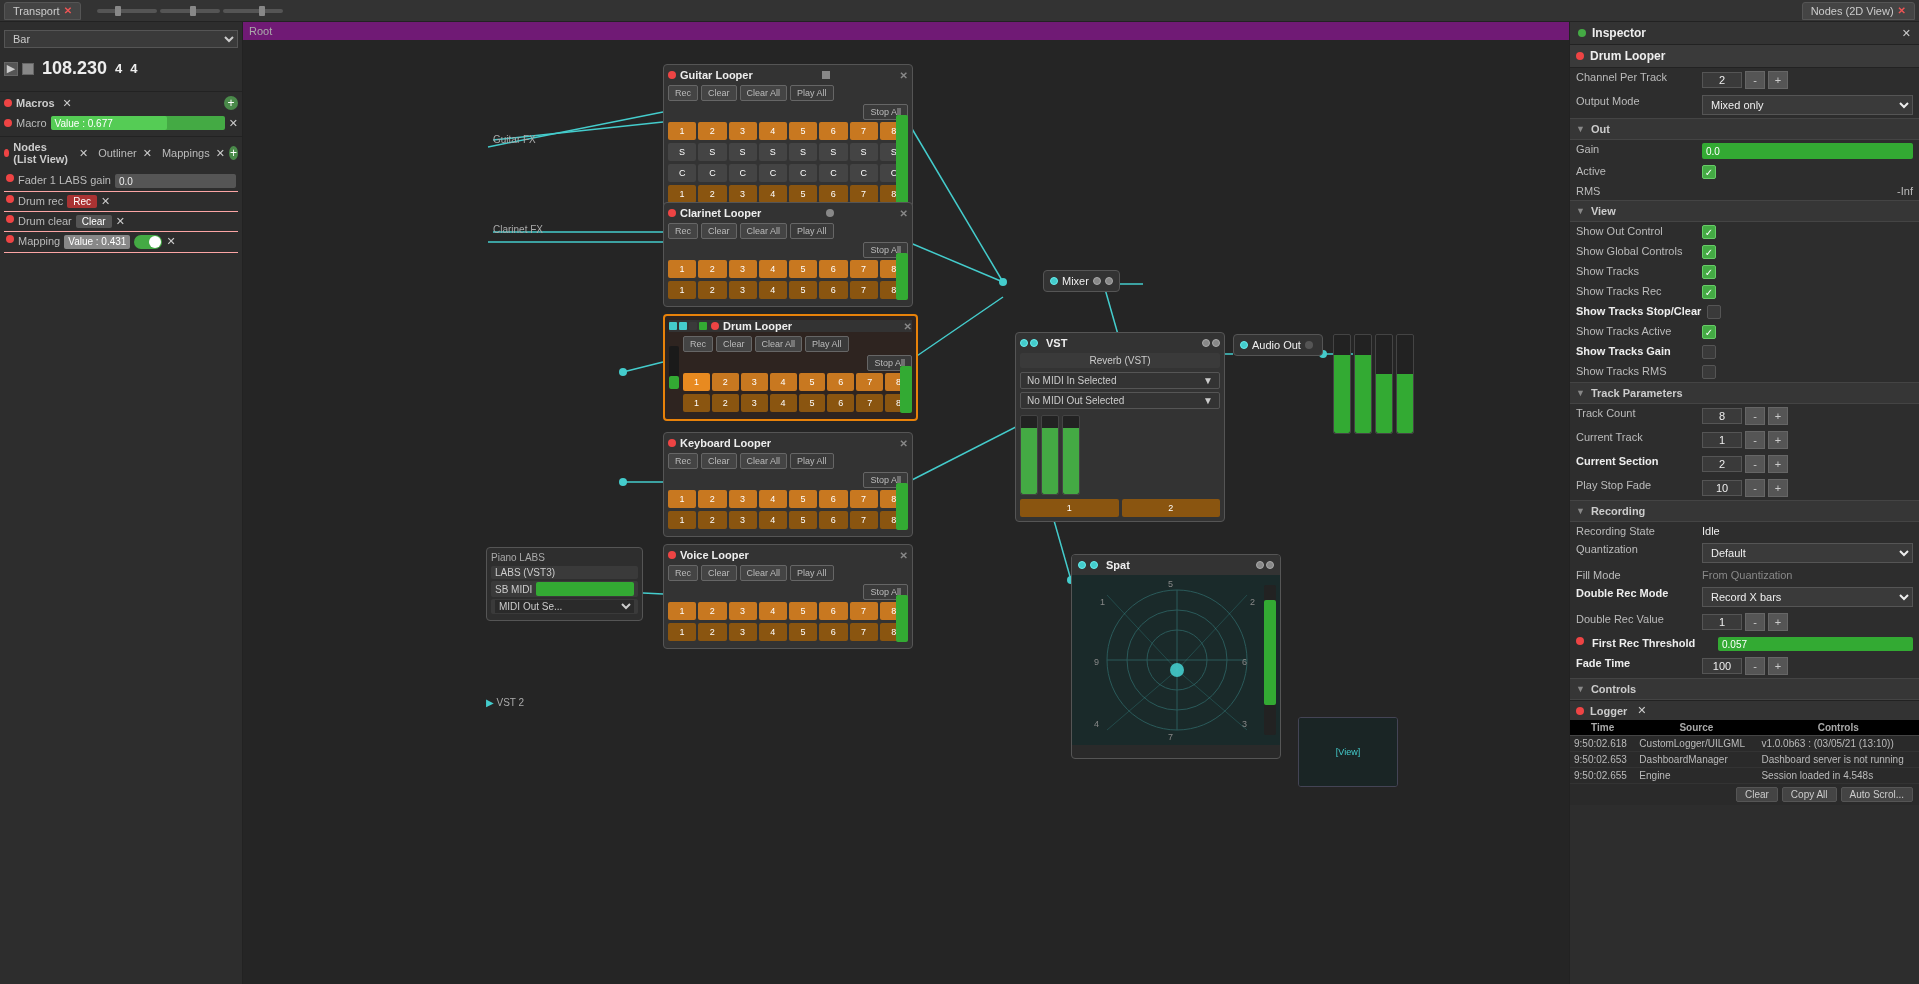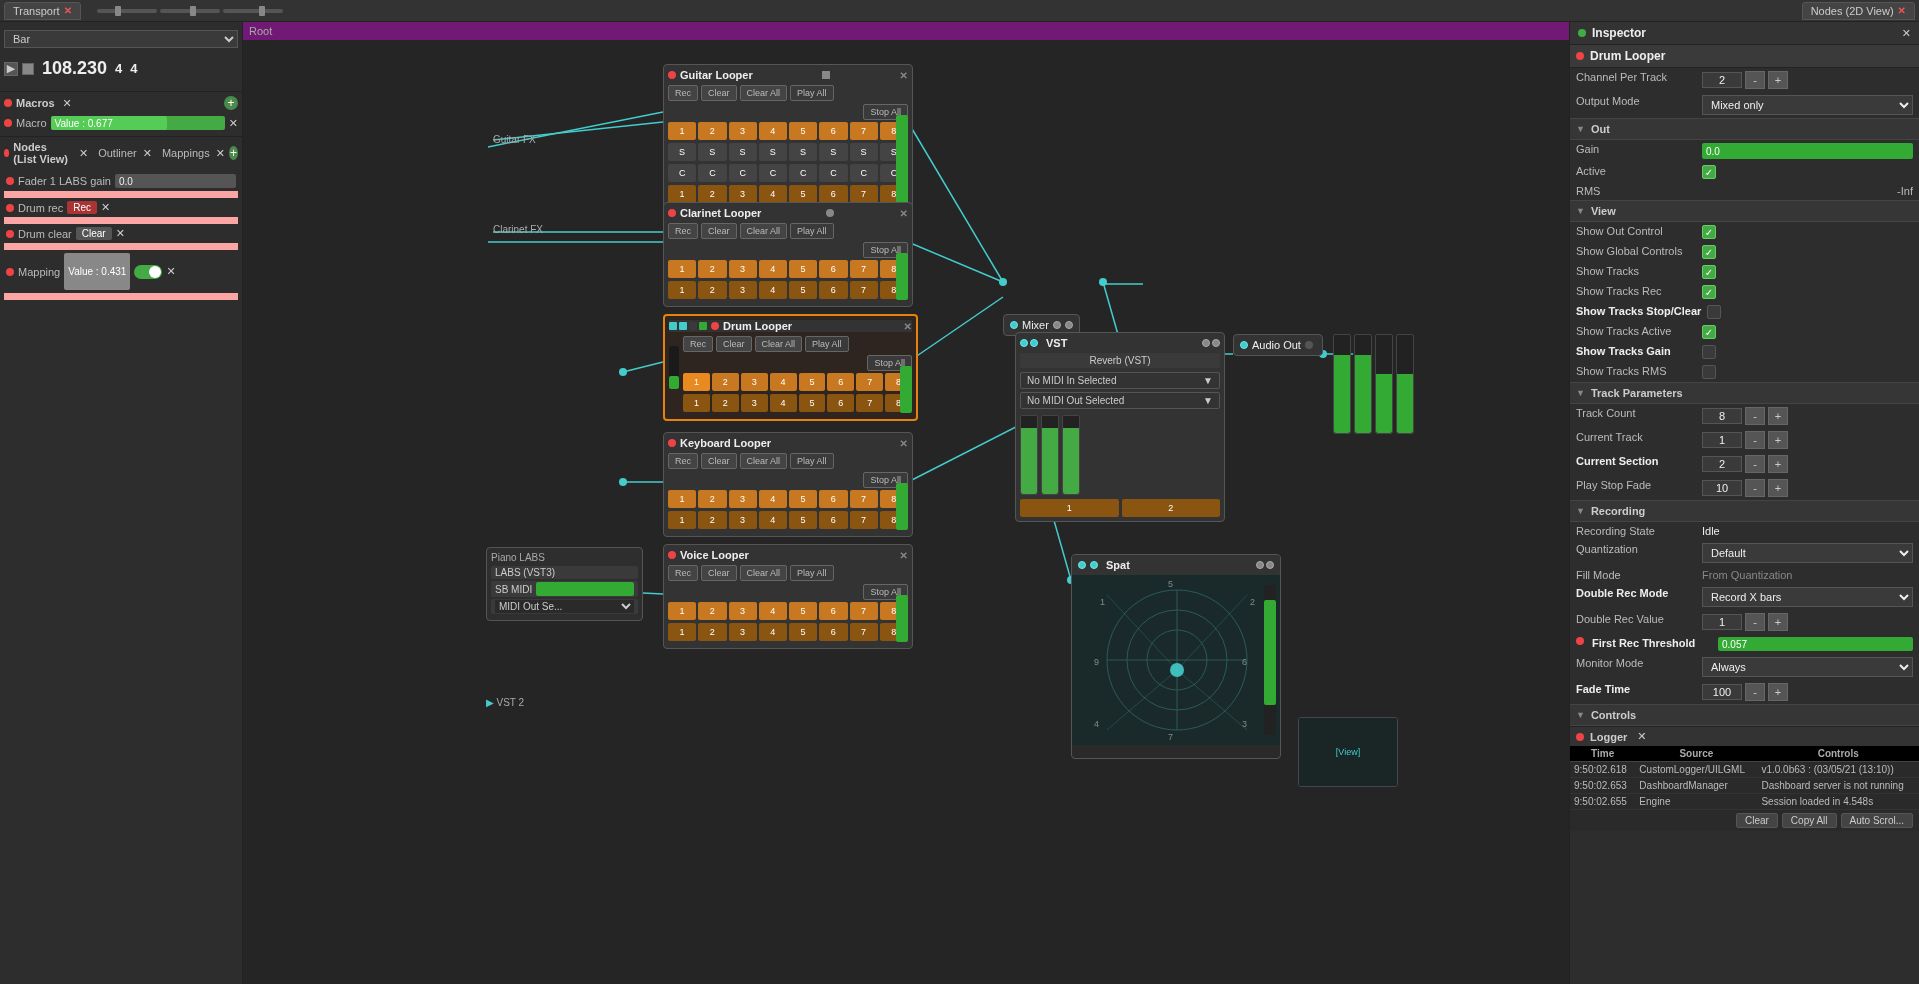--- a/index.html
+++ b/index.html
@@ -180,24 +180,23 @@
       background: #4a8a4a;
       border-radius: 50%;
       color: #fff;
       font-size: 12px;
       line-height: 14px;
       text-align: center;
       cursor: pointer;
     }
     .node-list-item {
       display: flex;
-      align-items: center;
       gap: 4px;
       padding: 3px 2px;
-      border-bottom: 7px solid #fca5a5;
+      border-bottom: 1px solid #fca5a5;
     }
     .node-label {
       color: #bbb;
       font-size: 11px;
     }
     .value-bar {
       flex: 1;
       height: 14px;
       background: #555;
       border-radius: 2px;
@@ -222,21 +221,21 @@
       font-size: 10px;
       padding: 1px 6px;
       border: none;
       border-radius: 2px;
       cursor: pointer;
     }
     .value-label {
       background: #888;
       color: #fff;
       font-size: 10px;
-      padding: 13px 4px;
+      padding: 1px 4px;
       border-radius: 2px;
     }
     .active-toggle {
       width: 28px;
       height: 14px;
       background: #4a4;
       border-radius: 7px;
       position: relative;
       cursor: pointer;
     }
@@ -1022,21 +1021,21 @@
         <select style="background:#2a2a2a; border:none; color:#ccc; font-size:10px; width:100%;">
           <option>MIDI Out Se...</option>
         </select>
       </div>
     </div>
 
     <div style="position:absolute; left:243px; top:675px; color:#aaa; font-size:10px;">
       <span style="color:#4cc;">▶</span> VST 2
     </div>
 
-    <div class="small-node" style="left:760px; top:248px;margin-top:44px;">
+    <div class="small-node" style="left:800px; top:248px;">
       <div class="node-port teal"></div>
       <span>Mixer</span>
       <div class="node-port"></div>
       <div class="node-port"></div>
     </div>
 
     <div class="node-box" style="left:772px; top:310px; width:210px;">
       <div class="node-title-bar">
         <div style="display:flex; gap:2px;">
           <div class="node-port teal"></div>
@@ -1312,26 +1311,20 @@
         <div class="stepper-btn">-</div>
         <div class="stepper-btn">+</div>
       </div>
     </div>
     <div class="prop-row">
       <span class="red-dot" style="margin-right:2px;"></span>
       <span class="prop-label bold">First Rec Threshold</span>
       <div style="flex:1; height:14px; background:#3a3; border-radius:2px; display:flex; align-items:center; padding:0 4px;">
         <span style="font-size:10px; color:#fff;">0.057</span>
       </div>
-    </div>
-    <div class="prop-row">
-      <span class="prop-label">Monitor Mode</span>
-      <select class="prop-dropdown">
-        <option>Always</option>
-      </select>
     </div>
     <div class="prop-row">
       <span class="prop-label bold">Fade Time</span>
       <div class="prop-stepper">
         <span class="stepper-val">100</span>
         <div class="stepper-btn">-</div>
         <div class="stepper-btn">+</div>
       </div>
     </div>
 

